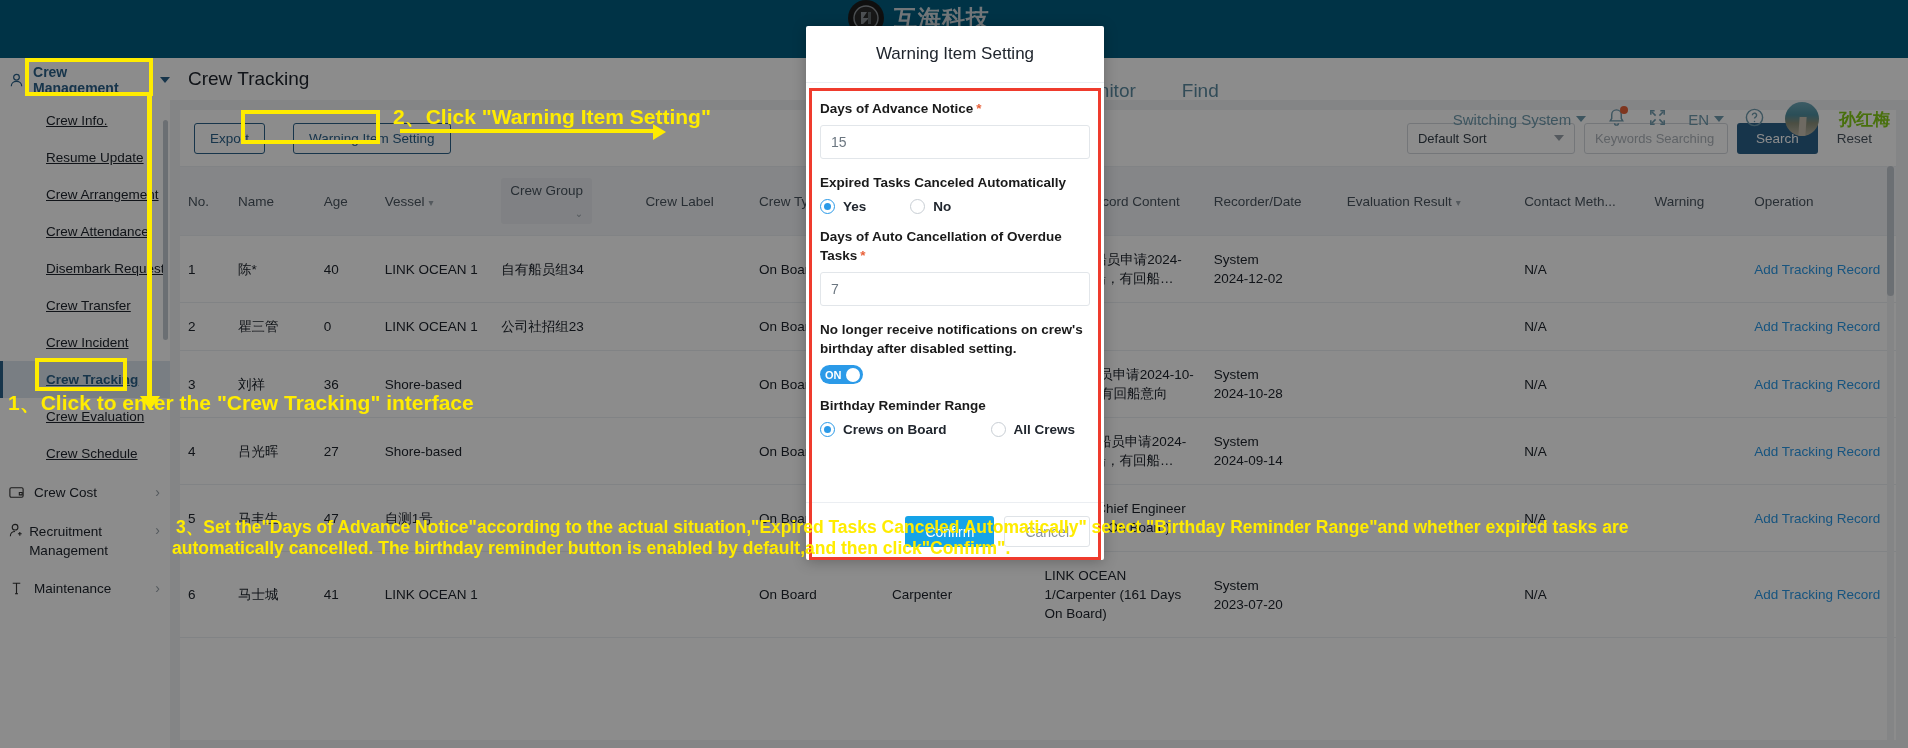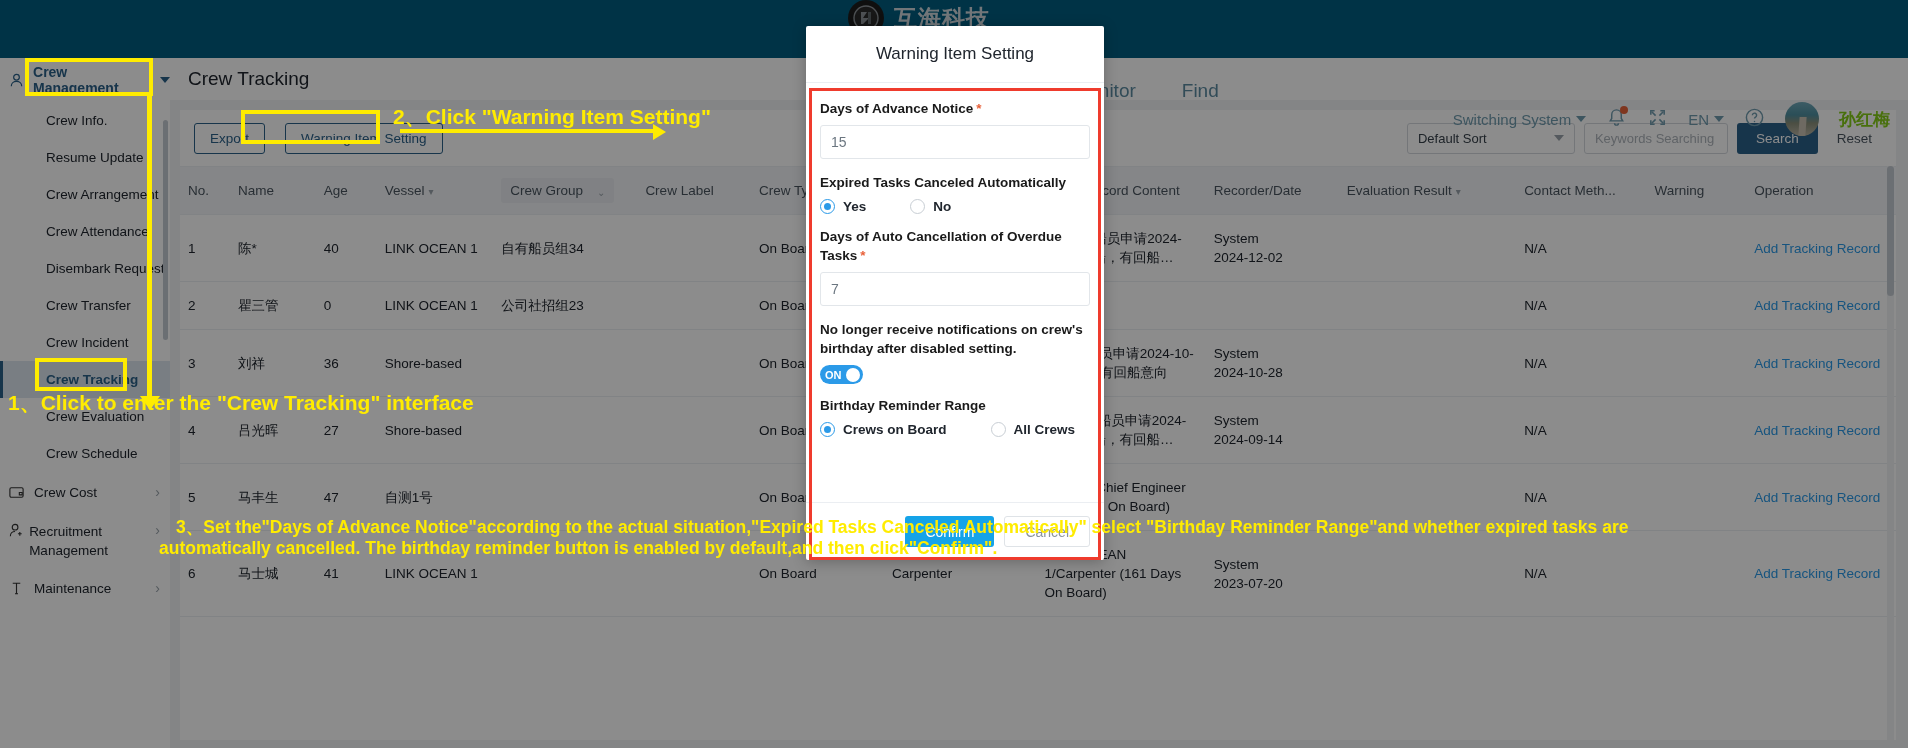--- a/index.html
+++ b/index.html
@@ -73,21 +73,21 @@
     position: absolute; top: 58px; left: 0; width: 170px; height: 690px;
     background: #fff; overflow: hidden; z-index: 2;
   }
   .side-group-head {
     display: flex; align-items: center; height: 44px; padding-left: 8px;
     color: #2b6189; font-size: 14px; font-weight: 700;
   }
   .side-group-head .gicon { width: 26px; color: #2b6189; display:flex; align-items:center; }
   .side-sub {
     height: 37px; display: flex; align-items: center;
-    padding-left: 46px; color: #20262e; font-size: 13.5px;
+    padding-left: 46px; color: #20262e; font-size: 13.5px; text-decoration: underline;
   }
   .side-sub.active {
     background: #dce5ee; color: #2b6189; font-weight: 700;
     border-left: 3px solid #2b6189; padding-left: 43px;
   }
   .side-item {
     height: 40px; display: flex; align-items: center; padding-left: 8px;
     color: #20262e; font-size: 13.5px;
   }
   .side-item .gicon { width: 26px; display: flex; align-items: center; color:#333; }
@@ -101,21 +101,21 @@
     background: #f0f2f5; z-index: 1;
   }
   .page-title {
     height: 42px; background: #fff; display: flex; align-items: center;
     padding-left: 18px; font-size: 19px; color: #20262e;
   }
   .content-card {
     margin: 10px 12px 0 10px; background: #fff; height: 630px; position: relative;
   }
   .toolbar {
-    height: 56px; display: flex; align-items: center; padding: 0 14px; gap: 20px;
+    height: 56px; display: flex; align-items: center; padding: 0 14px; gap: 28px;
   }
   .btn-outline {
     border: 1px solid #2b6189; color: #2b6189; background: #fff;
     border-radius: 3px; height: 31px; padding: 0 15px; font-size: 13.5px;
     display: flex; align-items: center;
   }
   .toolbar-right { margin-left: auto; display: flex; align-items: center; gap: 9px; }
   .select-box {
     width: 168px; height: 31px; border: 1px solid #d4d8dd; border-radius: 3px;
     display: flex; align-items: center; padding: 0 10px; font-size: 13px; color: #36404a;
@@ -140,21 +140,21 @@
 
   table.grid { width: 100%; border-collapse: collapse; table-layout: fixed; }
   table.grid th {
     background: #f3f5f7; color: #4a5560; font-size: 13.5px; font-weight: 400;
     text-align: left; padding: 11px 8px; border-top: 1px solid #ebeef2;
     border-bottom: 1px solid #ebeef2; white-space: nowrap;
   }
   table.grid th .sortcaret { color: #9aa3ab; font-size: 10px; margin-left: 4px; }
   table.grid th .pill {
     background: #e9ecf0; border-radius: 3px; padding: 5px 9px;
-    display: inline-flex; align-items: flex-end; gap: 10px; color:#4a5560;
+    display: inline-flex; align-items: flex-end; gap: 10px; color:#4a5560;flex-direction:column;
   }
   table.grid td {
     font-size: 13.5px; color: #20262e; padding: 14px 8px;
     border-bottom: 1px solid #ebeef2; vertical-align: middle; line-height: 19px;
   }
   td.link { color: #2b6189; }
   td.action a { color: #2b9ae8; display: block; line-height: 17px; }
 
   .scrollbar-v {
     position: absolute; right: 2px; top: 56px; width: 7px; height: 130px;
@@ -646,13 +646,13 @@
 <div class="ann ann-box" style="left:241px; top:110px; width:139px; height:34px;"></div>
 
 <div class="ann ann-text ann-text-lg" style="left:393px; top:103px;">2、Click "Warning Item Setting"</div>
 
 <div class="ann-line" style="left:400px; top:129px; width:255px; height:4px;"></div>
 <div class="ann" style="left:653px; top:124px; width:0; height:0;
      border-top:8px solid transparent; border-bottom:8px solid transparent;
      border-left:13px solid #ffec00;"></div>
 
 <div class="ann ann-text" style="left:176px; top:515px; font-size:17.5px;">3、Set the"Days of Advance Notice"according to the actual situation,"Expired Tasks Canceled Automatically" select "Birthday Reminder Range"and whether expired tasks are</div>
-<div class="ann ann-text" style="left:159px; top:538px; font-size:17.5px;">automatically cancelled. The birthday reminder button is enabled by default,and then click"Confirm".</div>
+<div class="ann ann-text" style="left:172px; top:538px; font-size:17.5px;">automatically cancelled. The birthday reminder button is enabled by default,and then click"Confirm".</div>
 
 </body></html>

